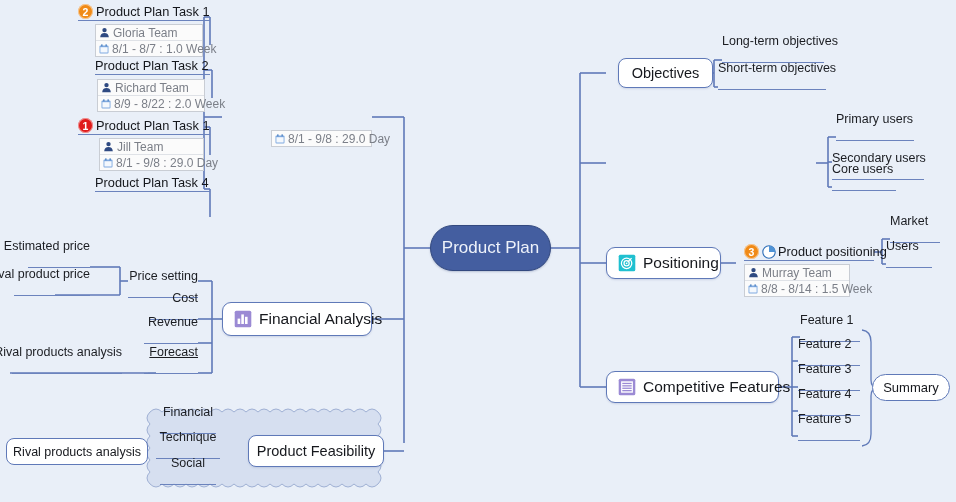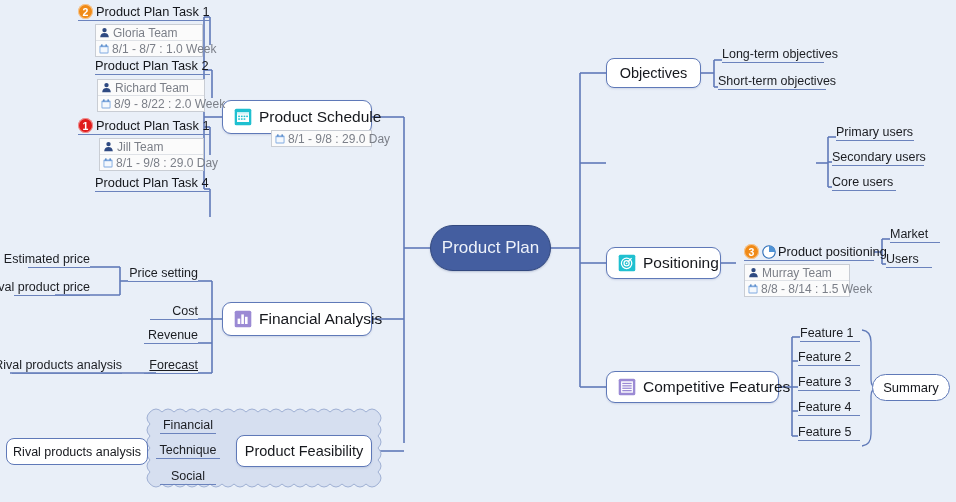--- a/index.html
+++ b/index.html
@@ -40,36 +40,37 @@
   .mainbox .ico{flex:0 0 auto;margin-right:7px;display:flex;align-items:center;}
 
   
   .plainbox{
     background:#ffffff;
     border:1.3px solid #5f79b8;
     border-radius:8px;
     display:flex;align-items:center;justify-content:center;
     font-size:14.5px;color:#16181d;white-space:nowrap;
     box-shadow:0 1px 2px rgba(60,80,140,.15);
+    margin-left:12px;
   }
   .pill{
     background:#ffffff;
     border:1.3px solid #5f79b8;
     border-radius:15px;
     display:flex;align-items:center;justify-content:center;
     font-size:13px;color:#16181d;white-space:nowrap;
   }
 
   
   .leaf{
     display:flex;align-items:flex-end;justify-content:center;
     font-size:12.5px;color:#1b1d22;
     border-bottom:1.4px solid #6b83bd;
     white-space:nowrap;
-    padding-bottom:1px;
+    padding-bottom:14px;
   }
   .leaf.right{justify-content:flex-start;}
   .leaf.left{justify-content:flex-end;}
 
   
   .tasktitle{
     display:flex;align-items:flex-end;
     font-size:12.8px;color:#15171c;font-weight:400;
     border-bottom:1.4px solid #6b83bd;
     white-space:nowrap;padding-bottom:1px;
@@ -195,39 +196,20 @@
 
       <path d="M862 330 q9 1 9 12 v38 q0 8 7 8 q-7 0 -7 8 v38 q0 11 -9 12" stroke-width="1.3"></path>
       <path d="M878 388 H874"></path>
     </g>
   </svg>
 
   <div class="node central" style="left:430px;top:225px;width:121px;height:46px;">
     <span>Product Plan</span>
   </div>
 
-  <div class="node mainbox" style="left:222px;top:100px;width:150px;height:34px;">
-    <span class="ico">
-      <svg width="18" height="18" viewBox="0 0 18 18">
-        <rect x="0.7" y="0.7" width="16.6" height="16.6" rx="1.6" fill="#1fc0d0"></rect>
-        <rect x="3" y="4.4" width="12" height="9.6" fill="#ffffff"></rect>
-        <rect x="3" y="4.4" width="12" height="2.1" fill="#d7f4f8"></rect>
-        <g fill="#1fc0d0">
-          <rect x="4.2" y="7.6" width="1.7" height="1.5"></rect>
-            <rect x="6.9" y="7.6" width="1.7" height="1.5"></rect>
-          <rect x="9.6" y="7.6" width="1.7" height="1.5"></rect>
-            <rect x="12.2" y="7.6" width="1.7" height="1.5"></rect>
-          <rect x="4.2" y="10.3" width="1.7" height="1.5"></rect>
-            <rect x="6.9" y="10.3" width="1.7" height="1.5"></rect>
-          <rect x="9.6" y="10.3" width="1.7" height="1.5"></rect>
-        </g>
-      </svg>
-    </span>
-    <span>Product Schedule</span>
-  </div>
   <div class="infocard" style="position:absolute;left:271px;top:130px;width:101px;height:17px;">
     <div class="row" style="height:16px;">
       <span class="gi">
         <svg width="10" height="10" viewBox="0 0 10 10">
           <rect x="0.5" y="1.4" width="9" height="8" rx="1" fill="#7fa9e0"></rect>
           <rect x="1.4" y="3.2" width="7.2" height="5.3" fill="#f4f8fd"></rect>
           <rect x="2" y="0.4" width="1.6" height="2" fill="#5e8ec9"></rect>
           <rect x="6.4" y="0.4" width="1.6" height="2" fill="#5e8ec9"></rect>
         </svg>
       </span>
@@ -326,21 +308,21 @@
         <g fill="#ffffff">
           <rect x="3.6" y="8.6" width="2.6" height="5.4"></rect>
           <rect x="7.3" y="4.4" width="2.6" height="9.6"></rect>
           <rect x="11" y="6.8" width="2.6" height="7.2"></rect>
         </g>
       </svg>
     </span>
     <span>Financial Analysis</span>
   </div>
 
-  <div class="node leaf left" style="left:128px;top:266px;width:70px;height:16px;">
+  <div class="node leaf left" style="left:128px;top:282px;width:70px;height:16px;">
     <span>Price setting</span>
   </div>
   <div class="node leaf left" style="left:150px;top:304px;width:48px;height:16px;">
     <span>Cost</span>
   </div>
   <div class="node leaf left" style="left:144px;top:328px;width:54px;height:16px;">
     <span>Revenue</span>
   </div>
   <div class="node leaf left" style="left:144px;top:358px;width:54px;height:16px;text-decoration:underline;">
     <span>Forecast</span>
@@ -389,21 +371,21 @@
   <div class="node leaf right" style="left:722px;top:47px;width:102px;height:16px;">
     <span>Long-term objectives</span>
   </div>
   <div class="node leaf right" style="left:718px;top:74px;width:108px;height:16px;">
     <span>Short-term objectives</span>
   </div>
 
   <div class="node leaf right" style="left:836px;top:125px;width:78px;height:16px;">
     <span>Primary users</span>
   </div>
-  <div class="node leaf right" style="left:832px;top:150px;width:92px;height:16px;">
+  <div class="node leaf right" style="left:832px;top:164px;width:92px;height:16px;">
     <span>Secondary users</span>
   </div>
   <div class="node leaf right" style="left:832px;top:175px;width:64px;height:16px;">
     <span>Core users</span>
   </div>
 
   <div class="node mainbox" style="left:606px;top:247px;width:115px;height:32px;">
     <span class="ico">
       <svg width="18" height="18" viewBox="0 0 18 18">
         <rect x="0.7" y="0.7" width="16.6" height="16.6" rx="1.6" fill="#1fc0d0"></rect>

